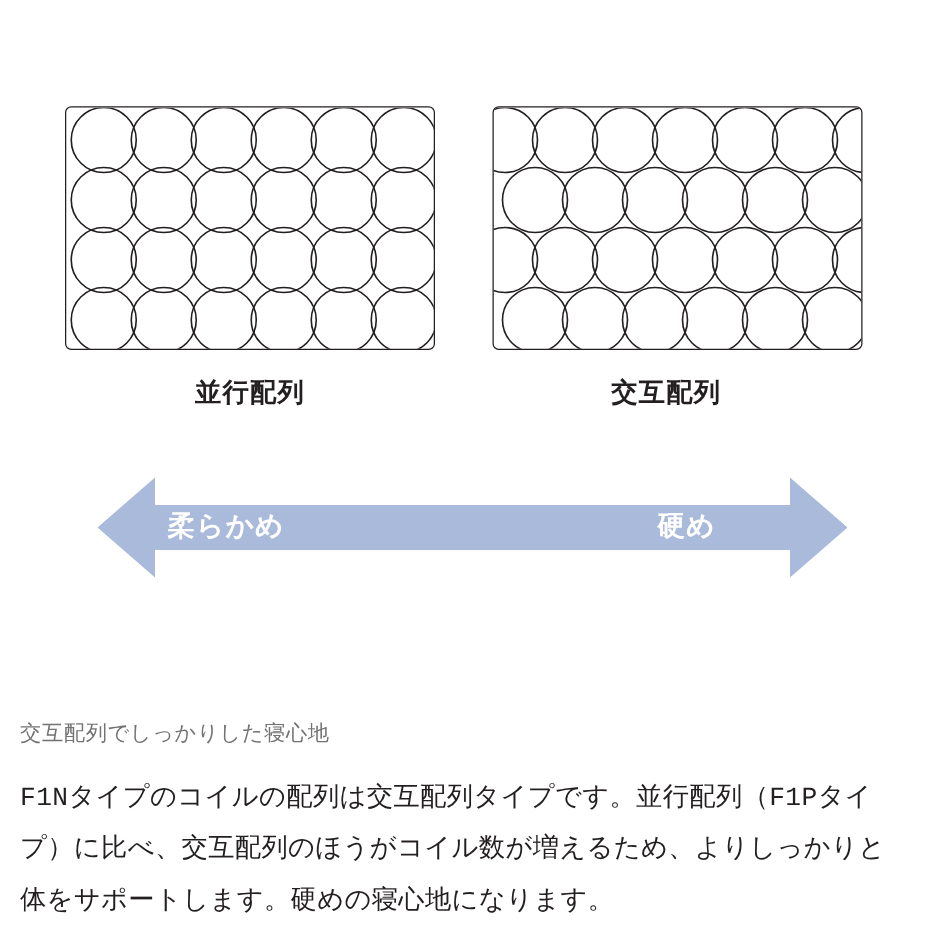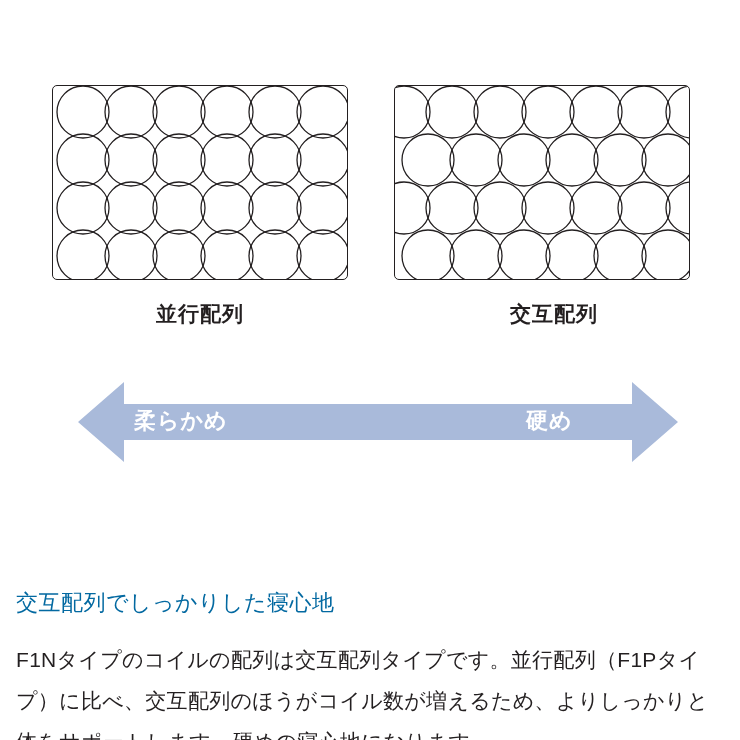--- a/index.html
+++ b/index.html
@@ -11,20 +11,21 @@
     height: 740px;
     background: #ffffff;
     font-family: "Liberation Sans", sans-serif;
     color: #231f20;
     overflow: hidden;
   }
   .page {
     position: relative;
     width: 740px;
     height: 740px;
+    font-family: Liberation Mono, monospace;
   }
   
   .diagram-area {
     position: absolute;
     left: 0;
     top: 0;
     width: 740px;
     height: 345px;
   }
   .coil-panel {
@@ -57,21 +58,21 @@
     position: absolute;
     top: 300px;
     width: 296px;
     text-align: center;
     font-size: 21px;
     font-weight: bold;
     letter-spacing: 1px;
     color: #231f20;
   }
   .coil-caption.parallel { left: 52px; }
-  .coil-caption.alternate { left: 406px; }
+  .coil-caption.alternate { left: 385px; }
 
   
   .arrow-wrap {
     position: absolute;
     left: 78px;
     top: 372px;
     width: 600px;
     height: 100px;
   }
   .arrow-svg { display: block; }
@@ -88,25 +89,25 @@
   .arrow-label.firm { left: 448px; }
 
   
   .text-block {
     position: absolute;
     left: 16px;
     top: 572px;
     width: 712px;
   }
   .heading {
-    font-size: 22px;
+    font-size: 17px;
     font-weight: normal;
-    color: #0369a1;
+    color: #737373;
     letter-spacing: 0.5px;
-    margin: 16px 0 22px 0;
+    margin: 3px 0 22px 0;
   }
   .body-copy {
     font-size: 21px;
     line-height: 1.95;
     color: #231f20;
     margin: 0;
     letter-spacing: 0.3px;
   }
 </style>
 </head>

